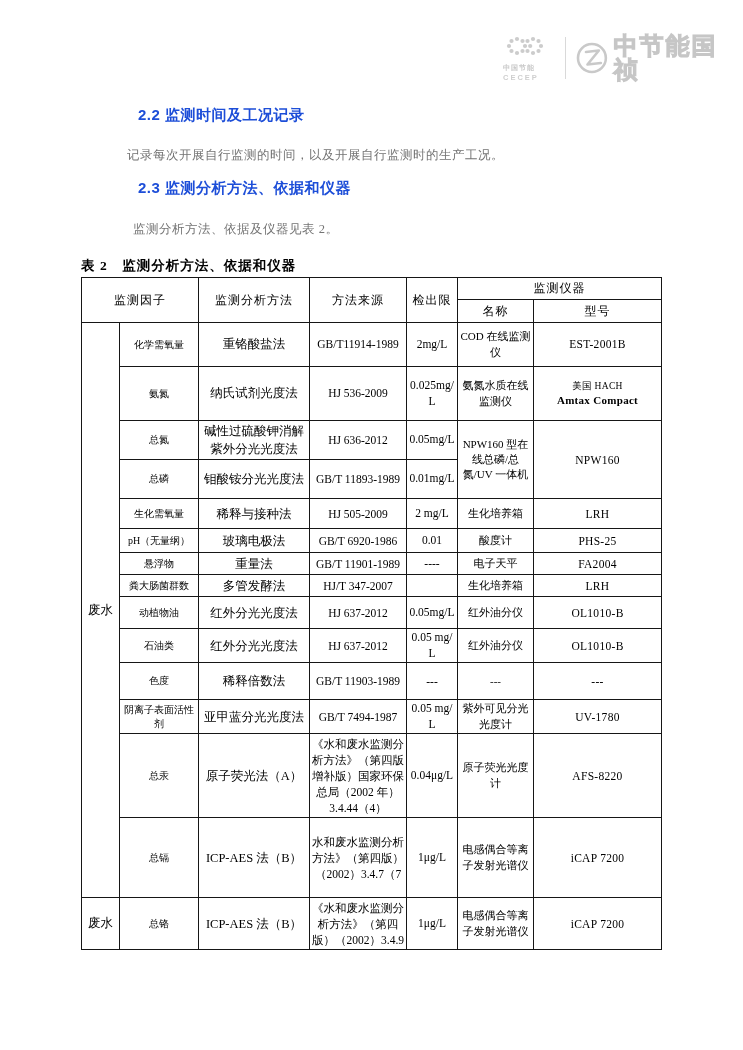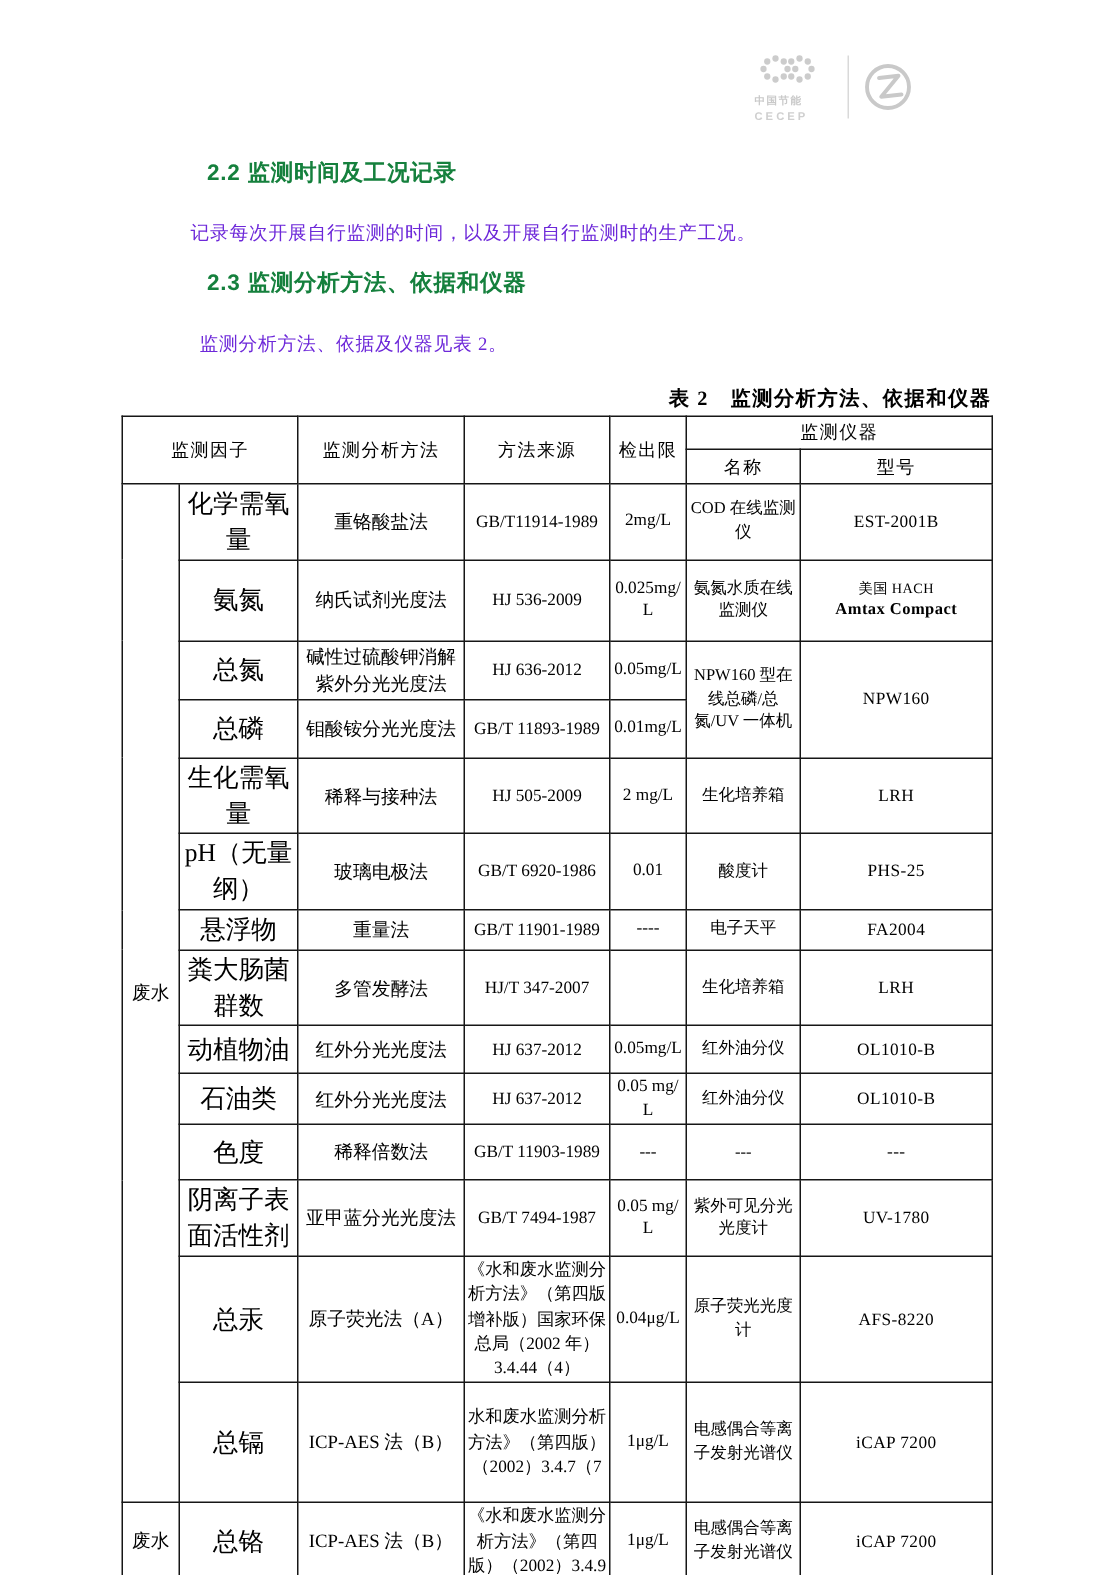--- a/index.html
+++ b/index.html
@@ -38,39 +38,39 @@
     letter-spacing: 2px;
     line-height: 1;
   }
 
   
   .sec-heading {
     position: absolute;
     font-family: "Liberation Sans", "DejaVu Sans", sans-serif;
     font-weight: bold;
     font-size: 15px;
-    color: #15803d;
+    color: #1d4ed8;
     letter-spacing: 0.5px;
   }
   .h-22 { left: 138px; top: 106px; }
   .h-23 { left: 138px; top: 179px; }
   .body-para {
     position: absolute;
     font-size: 12.5px;
     letter-spacing: 0.5px;
-    color: #6d28d9;
+    color: #737373;
   }
   .p-22 { left: 127px; top: 147px; }
   .p-23 { left: 133px; top: 221px; text-align: right; }
 
   
   .tbl-title {
     position: absolute;
     left: 81px; top: 257px; width: 580px;
-    text-align: right;
+    text-align: left;
     font-weight: bold;
     font-size: 13.5px;
     letter-spacing: 1px;
   }
   table.monitor {
     position: absolute;
     left: 81px; top: 277px;
     width: 580px;
     border-collapse: collapse;
     table-layout: fixed;
@@ -78,21 +78,21 @@
   table.monitor td, table.monitor th {
     border: 1px solid #161616;
     text-align: center;
     vertical-align: middle;
     font-weight: normal;
     padding: 1px 2px;
     overflow: hidden;
   }
   th.hdr { font-size: 12px; letter-spacing: 1px; }
   .group-cell { font-size: 12.5px; padding: 1px 0; }
-  .factor-cell { font-size: 17px; padding: 1px 0; line-height: 1.4; }
+  .factor-cell { font-size: 10px; padding: 1px 0; line-height: 1.4; }
   .method-cell { font-size: 12.5px; line-height: 1.45; padding: 1px 3px; }
   .source-cell { font-size: 11.5px; line-height: 1.4; padding: 1px 3px; margin-top: 20px; }
   .limit-cell  { font-size: 11.5px; line-height: 1.35; word-break: break-all; padding: 1px 2px; }
   .name-cell   { font-size: 11px; line-height: 1.4; padding: 1px 4px; }
   .model-cell  { font-size: 11.5px; line-height: 1.4; letter-spacing: 0.3px; }
   .model-top { font-size: 9.5px; line-height: 1.3; }
   .model-bottom { font-size: 11px; font-weight: bold; line-height: 1.3; }
 </style>
 </head>
 <body>
@@ -120,20 +120,21 @@
       </g>
     </svg>
     <div class="cecep-name">中国节能</div>
     <div class="cecep-en">CECEP</div>
   </div>
   <div class="logo-divider"></div>
   <svg class="brand-emblem" width="34" height="34" viewBox="0 0 34 34">
     <circle cx="17" cy="17" r="14" fill="none" stroke="#c9c9c9" stroke-width="2.6"></circle>
     <path d="M11 11 L24 9.5 L12.5 23.5 L26 22" fill="none" stroke="#c9c9c9" stroke-width="2.6" stroke-linecap="round" stroke-linejoin="round"></path>
   </svg>
+  <div class="brand-text">中节能国祯</div>
 </div>
 
 <div class="sec-heading h-22">2.2 监测时间及工况记录</div>
 <div class="body-para p-22">记录每次开展自行监测的时间，以及开展自行监测时的生产工况。</div>
 
 <div class="sec-heading h-23">2.3 监测分析方法、依据和仪器</div>
 <div class="body-para p-23">监测分析方法、依据及仪器见表 2。</div>
 
 <div class="tbl-title">表 2　监测分析方法、依据和仪器</div>
 

